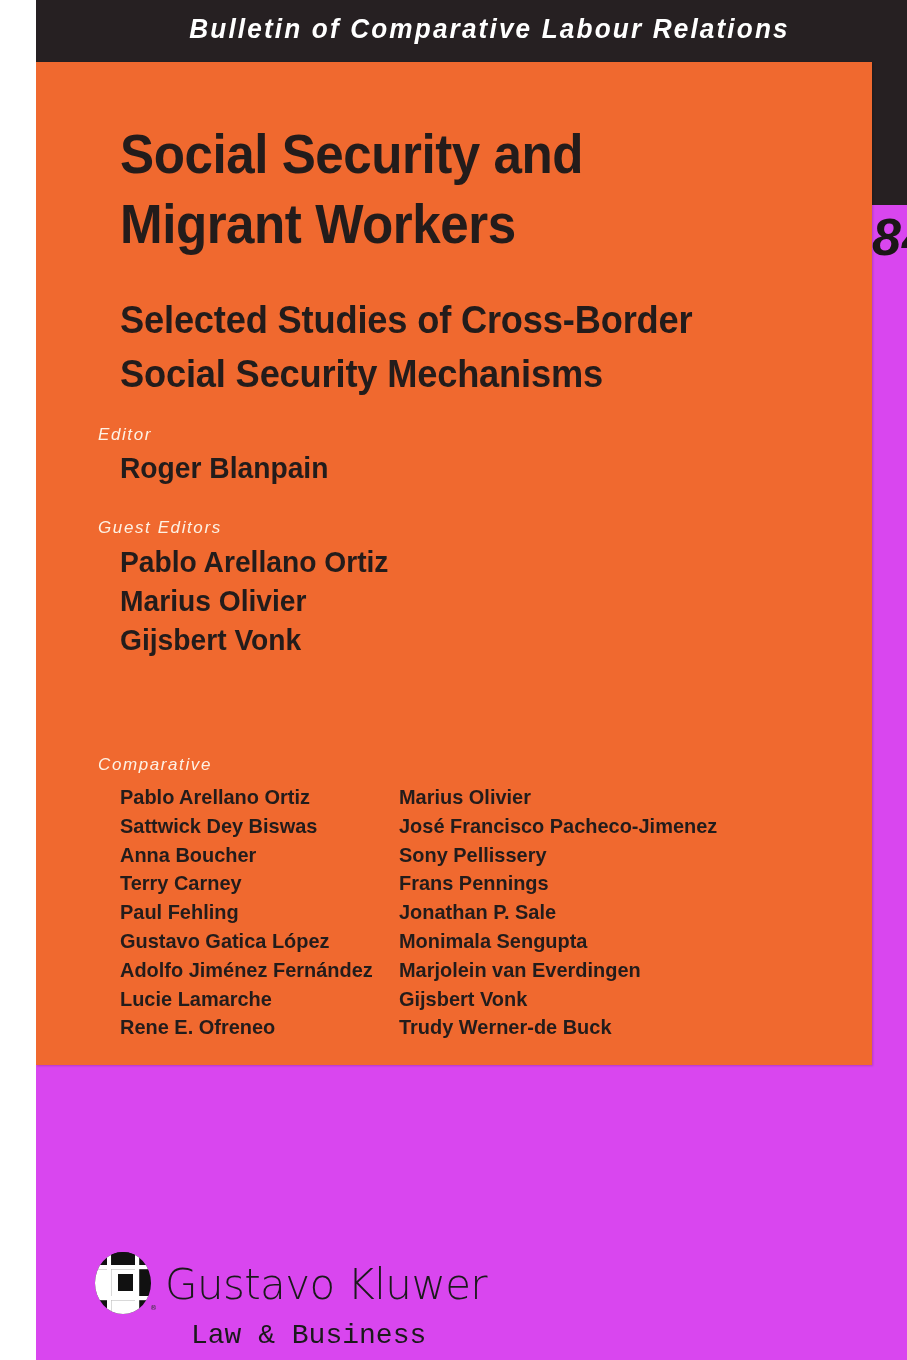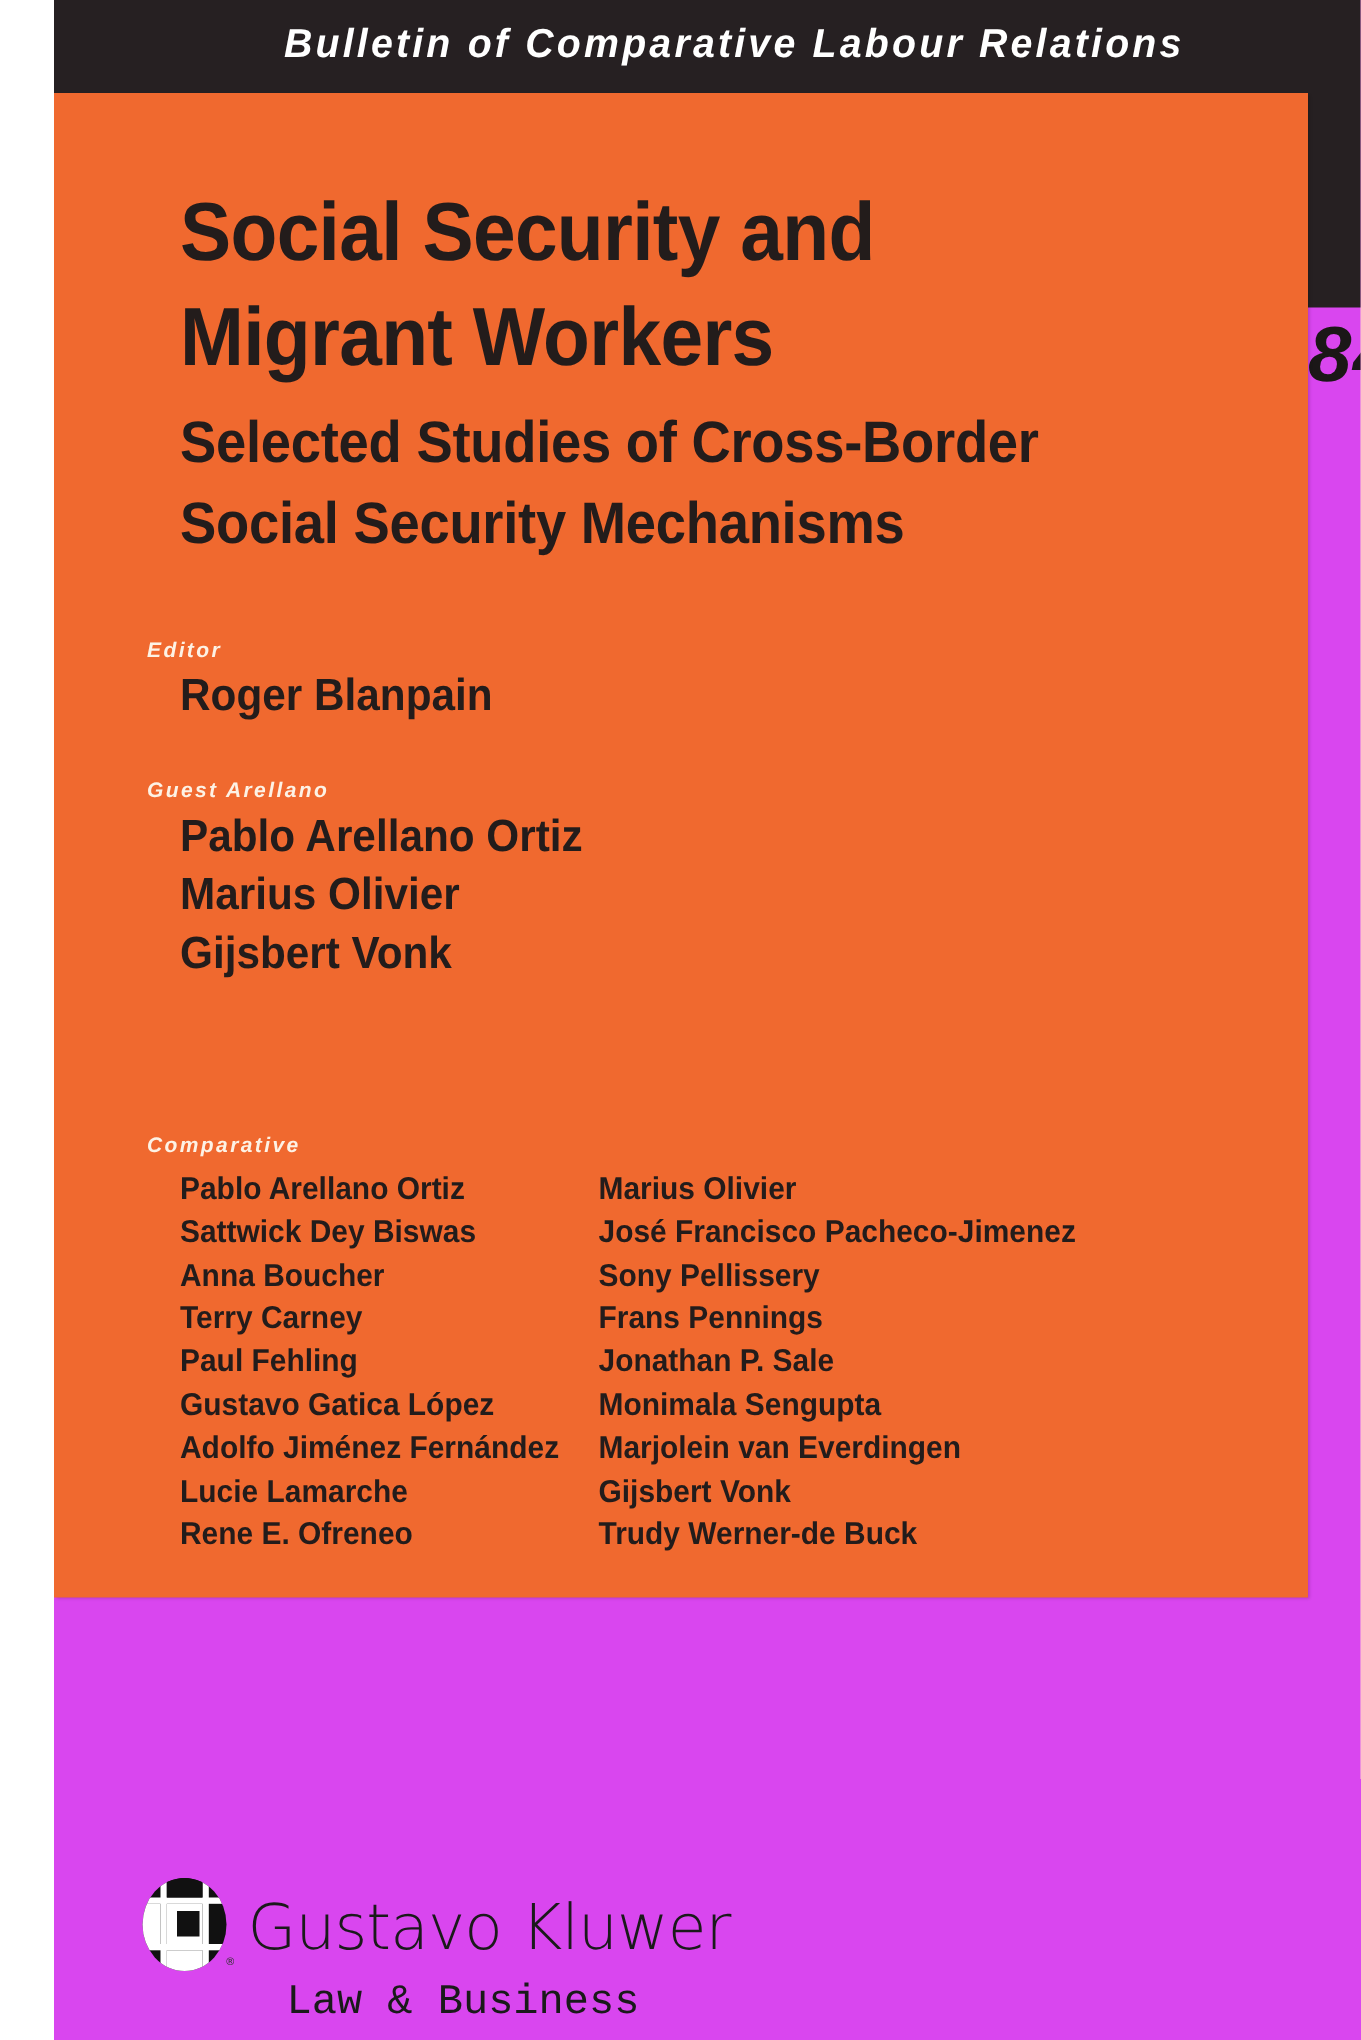--- a/index.html
+++ b/index.html
@@ -98,42 +98,42 @@
     letter-spacing: -0.5px;
     white-space: nowrap;
     transform: scaleX(0.93);
     transform-origin: left center;
   }
 
   
   .subtitle-block {
     position: absolute;
     left: 84px;
-    top: 207px;
+    top: 231px;
     width: 740px;
   }
   .subtitle-line {
     color: #231c1b;
     font-family: "Liberation Sans Narrow", "Liberation Sans", sans-serif;
     font-weight: bold;
     font-size: 39px;
     line-height: 54px;
     letter-spacing: -0.2px;
     white-space: nowrap;
     transform: scaleX(0.93);
     transform-origin: left center;
   }
 
   
   .role-label {
     color: #fdf2e5;
     font-family: "Liberation Sans Narrow", "Liberation Sans", sans-serif;
-    font-weight: bold;
+    font-weight: normal;
     font-style: italic;
-    font-size: 14px;
+    font-size: 17px;
     letter-spacing: 1.6px;
     white-space: nowrap;
   }
 
   .person-name {
     color: #231c1b;
     font-family: "Liberation Sans Narrow", "Liberation Sans", sans-serif;
     font-weight: bold;
     font-size: 30px;
     line-height: 39px;
@@ -255,21 +255,21 @@
       <div class="subtitle-line">Selected Studies of Cross-Border</div>
       <div class="subtitle-line">Social Security Mechanisms</div>
     </div>
 
     <div class="editor-section">
       <div class="role-label">Editor</div>
       <div class="person-name">Roger Blanpain</div>
     </div>
 
     <div class="guest-section">
-      <div class="role-label">Guest Arellano</div>
+      <div class="role-label">Guest Editors</div>
       <div class="names">
         <div class="person-name">Pablo Arellano Ortiz</div>
         <div class="person-name">Marius Olivier</div>
         <div class="person-name">Gijsbert Vonk</div>
       </div>
     </div>
 
     <div class="contrib-section">
       <div class="role-label">Comparative</div>
       <div class="contrib-columns">

